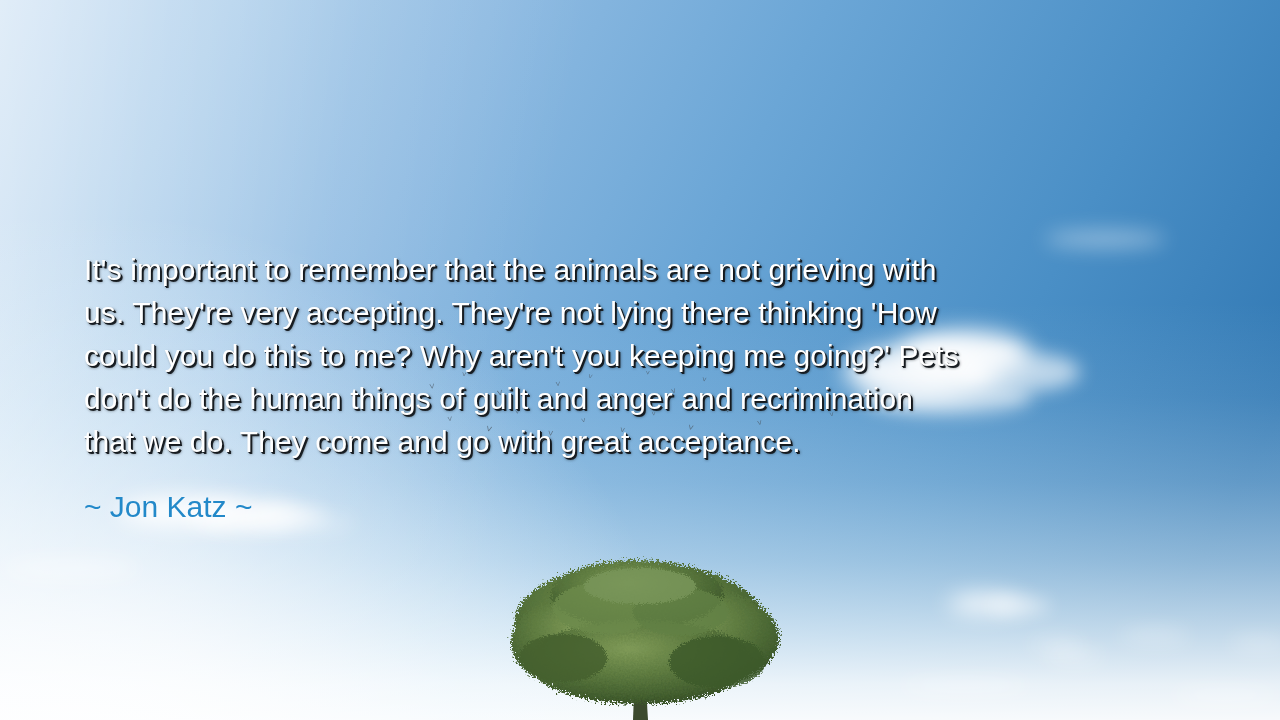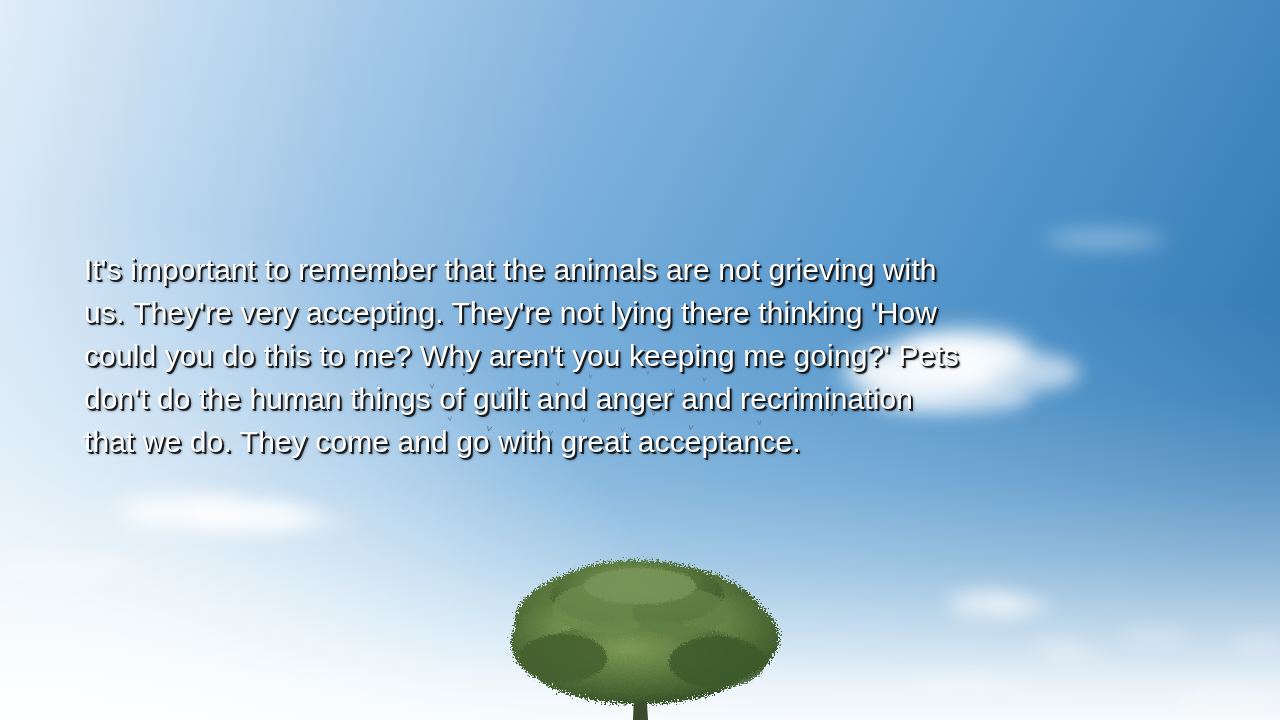--- a/index.html
+++ b/index.html
@@ -228,15 +228,16 @@
         <ellipse cx="196" cy="62" rx="48" ry="24" fill="#628144"></ellipse>
         <ellipse cx="155" cy="36" rx="56" ry="18" fill="#79965a"></ellipse>
         <ellipse cx="78" cy="108" rx="44" ry="24" fill="#44602f"></ellipse>
         <ellipse cx="232" cy="112" rx="48" ry="26" fill="#3d5a2c"></ellipse>
       </g>
     </svg>
   </div>
 
   <div class="content">
     <p class="quote-text" id="quote-text">It's important to remember that the animals are not grieving with<br>us. They're very accepting. They're not lying there thinking 'How<br>could you do this to me? Why aren't you keeping me going?' Pets<br>don't do the human things of guilt and anger and recrimination<br>that we do. They come and go with great acceptance.</p>
+    <p class="attribution">~ Jon Katz ~</p>
   </div>
 
 </div>
 
 </body></html>

